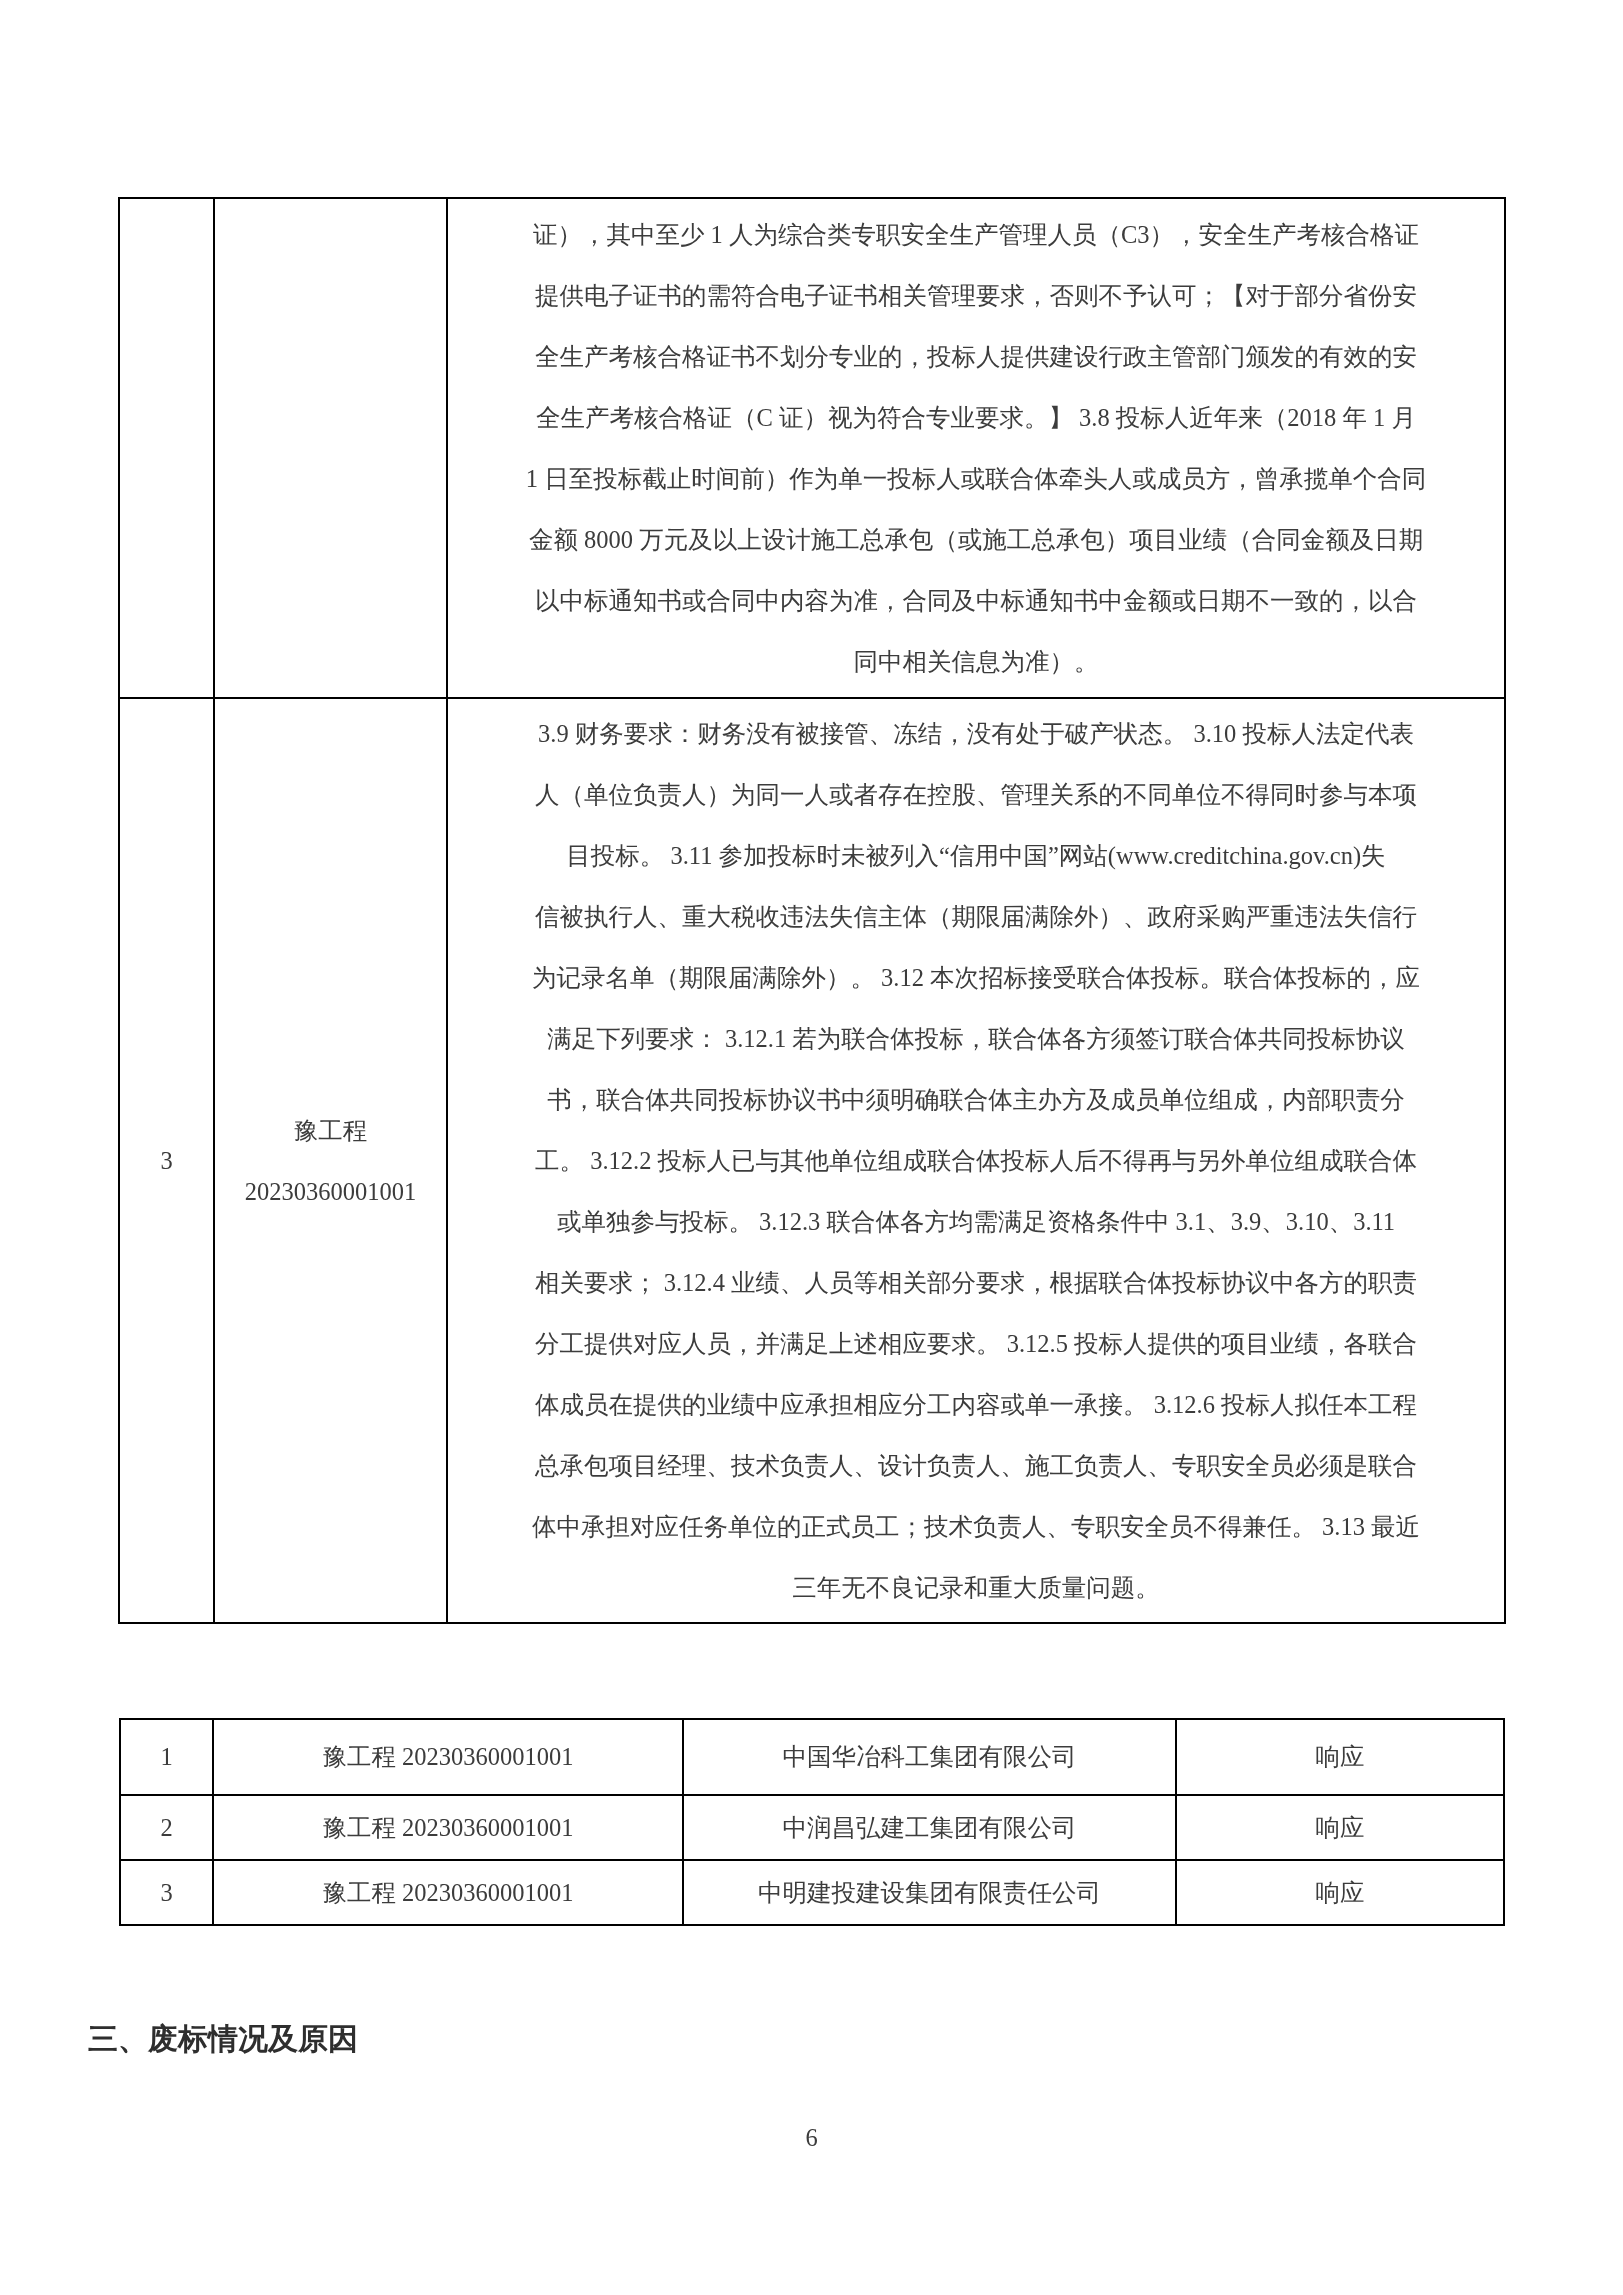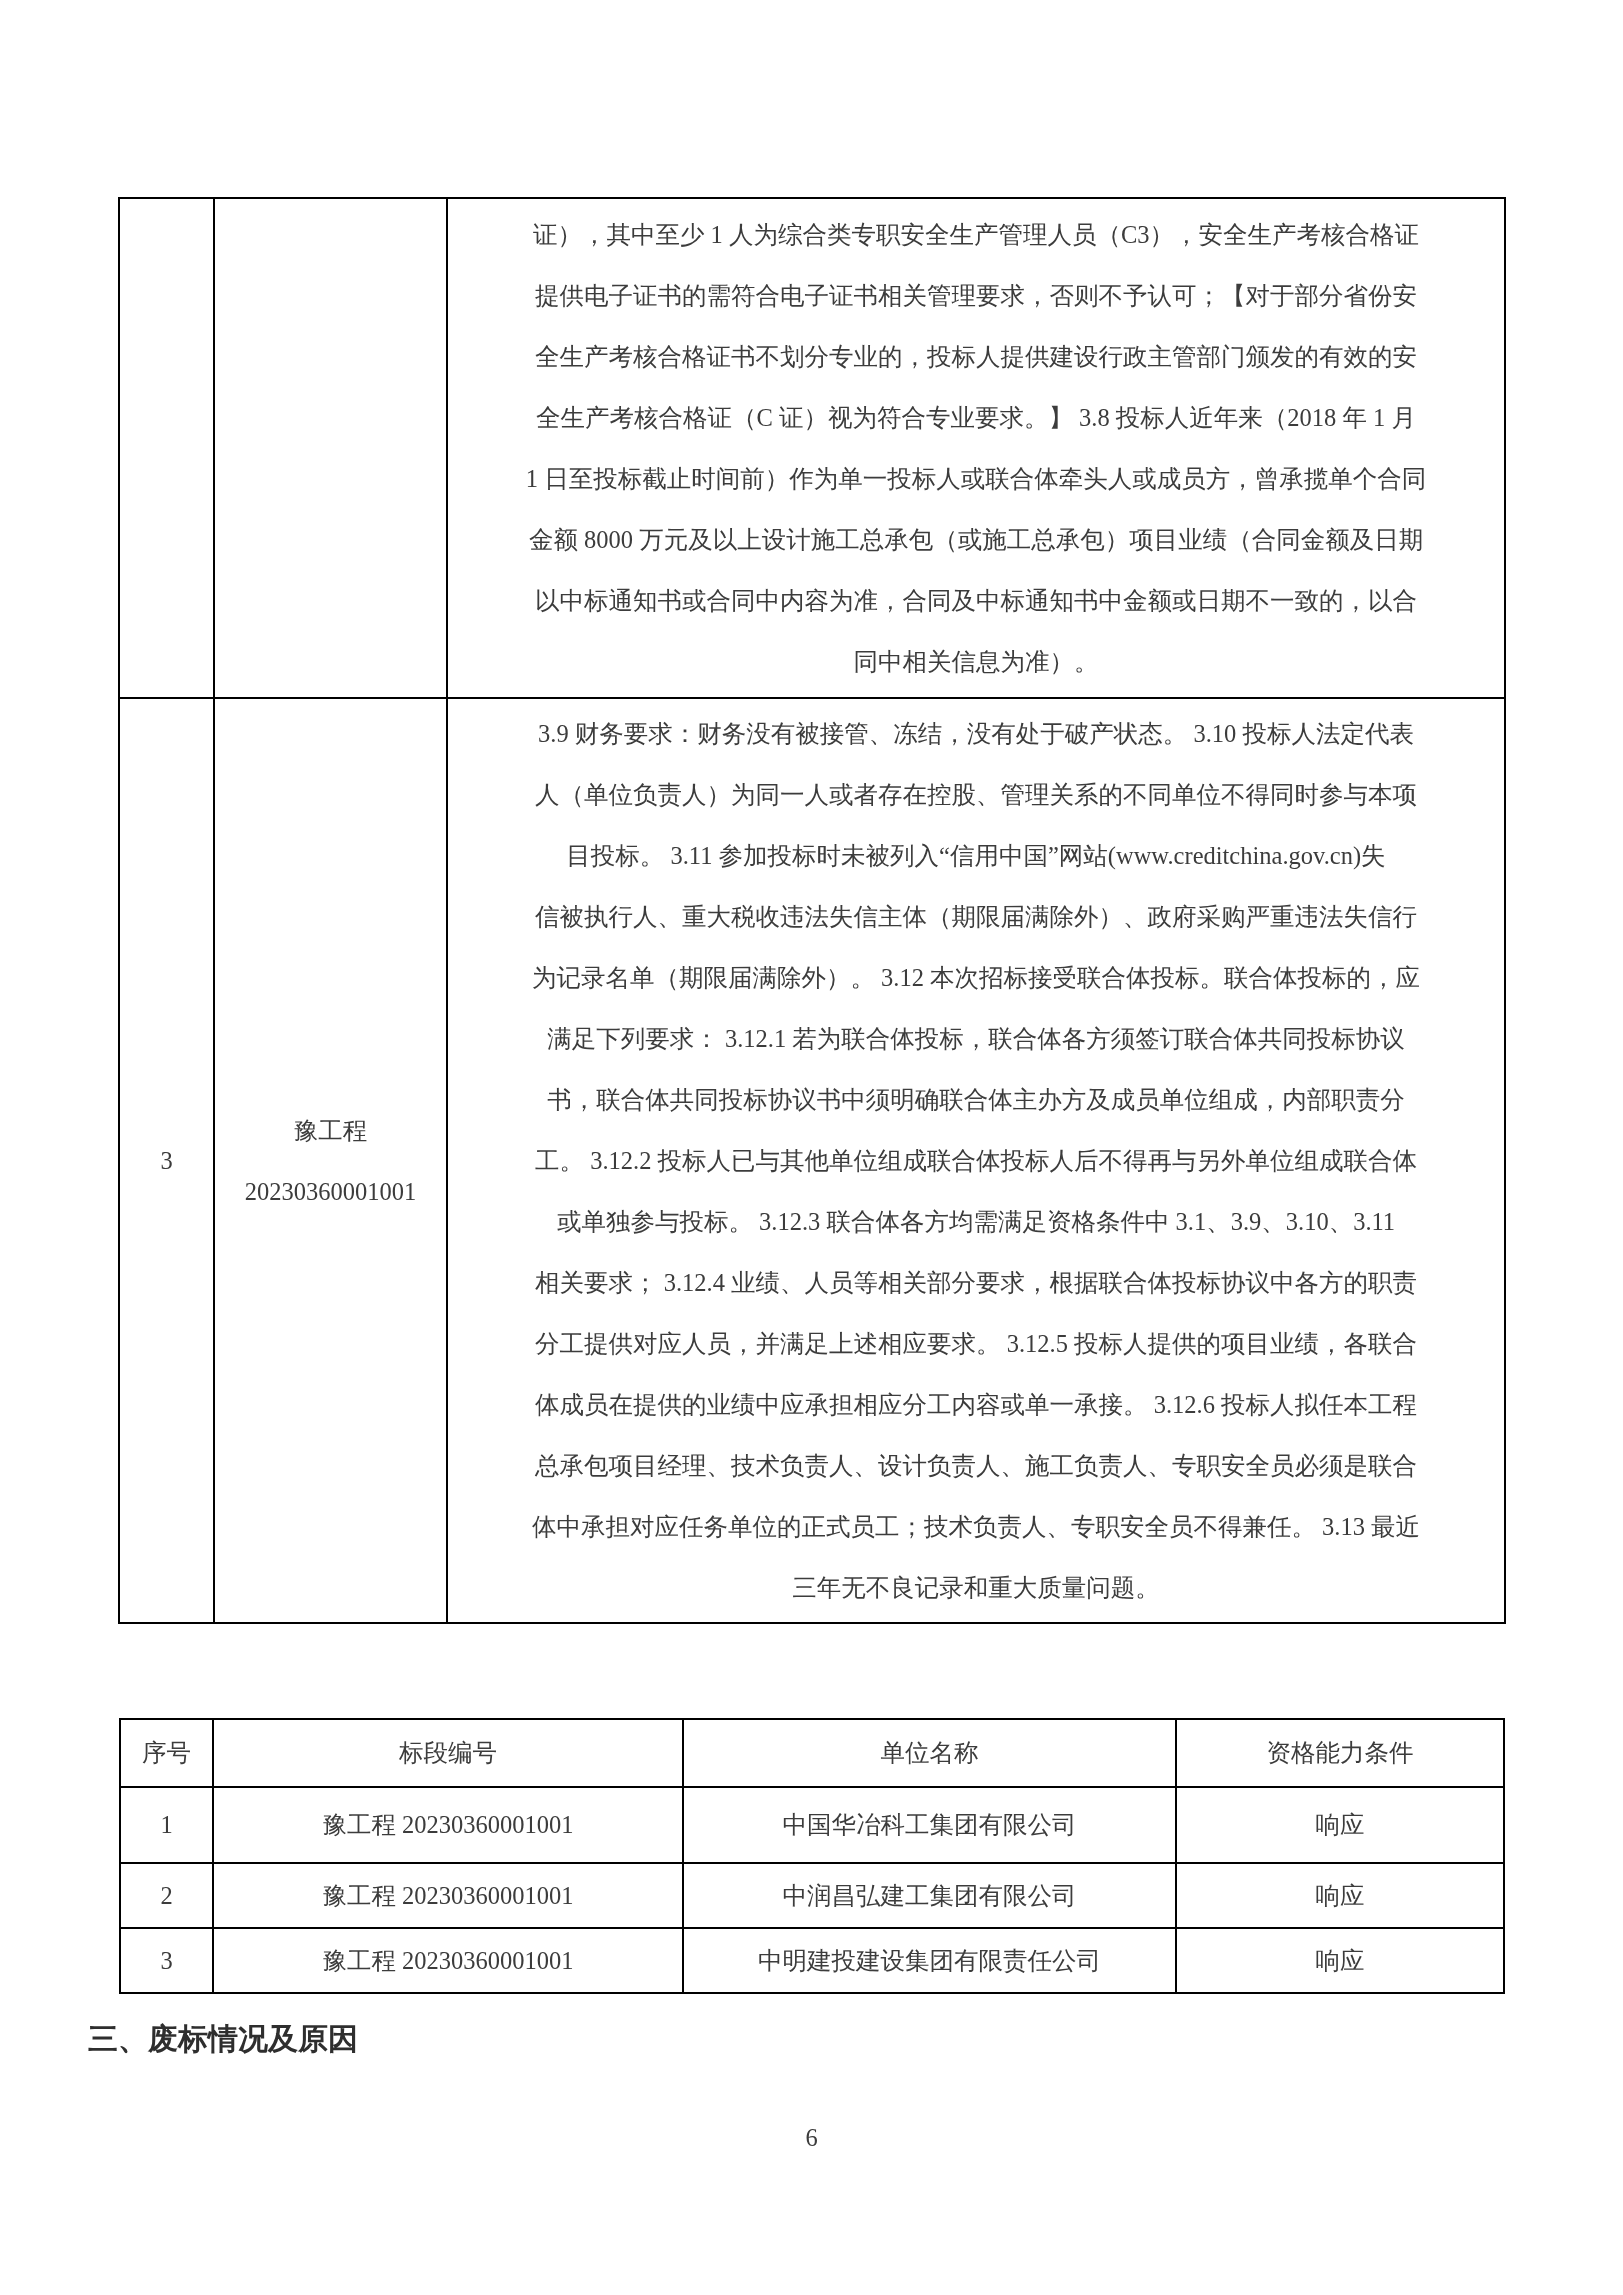--- a/index.html
+++ b/index.html
@@ -146,26 +146,20 @@
 
   <div class="t2-wrap">
     <table class="t2">
       <colgroup>
         <col style="width:93px">
         <col style="width:470px">
         <col style="width:493px">
         <col style="width:328px">
       </colgroup>
       <tbody>
-        <tr class="hdr">
-          <td>序号</td>
-          <td>标段编号</td>
-          <td>单位名称</td>
-          <td>资格能力条件</td>
-        </tr>
         <tr class="r1">
           <td>1</td>
           <td>豫工程 20230360001001</td>
           <td>中国华冶科工集团有限公司</td>
           <td>响应</td>
         </tr>
         <tr class="r2">
           <td>2</td>
           <td>豫工程 20230360001001</td>
           <td>中润昌弘建工集团有限公司</td>

